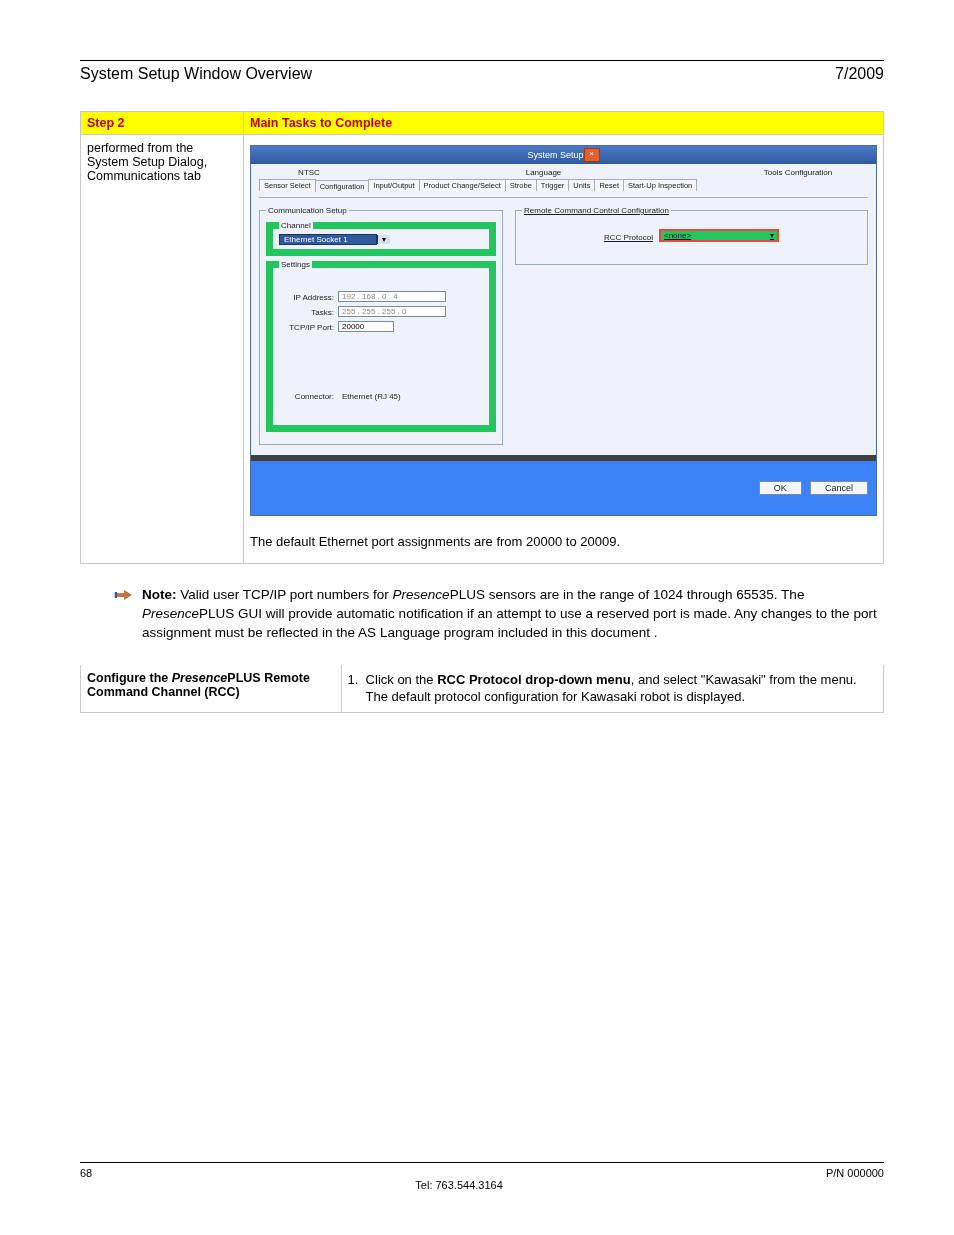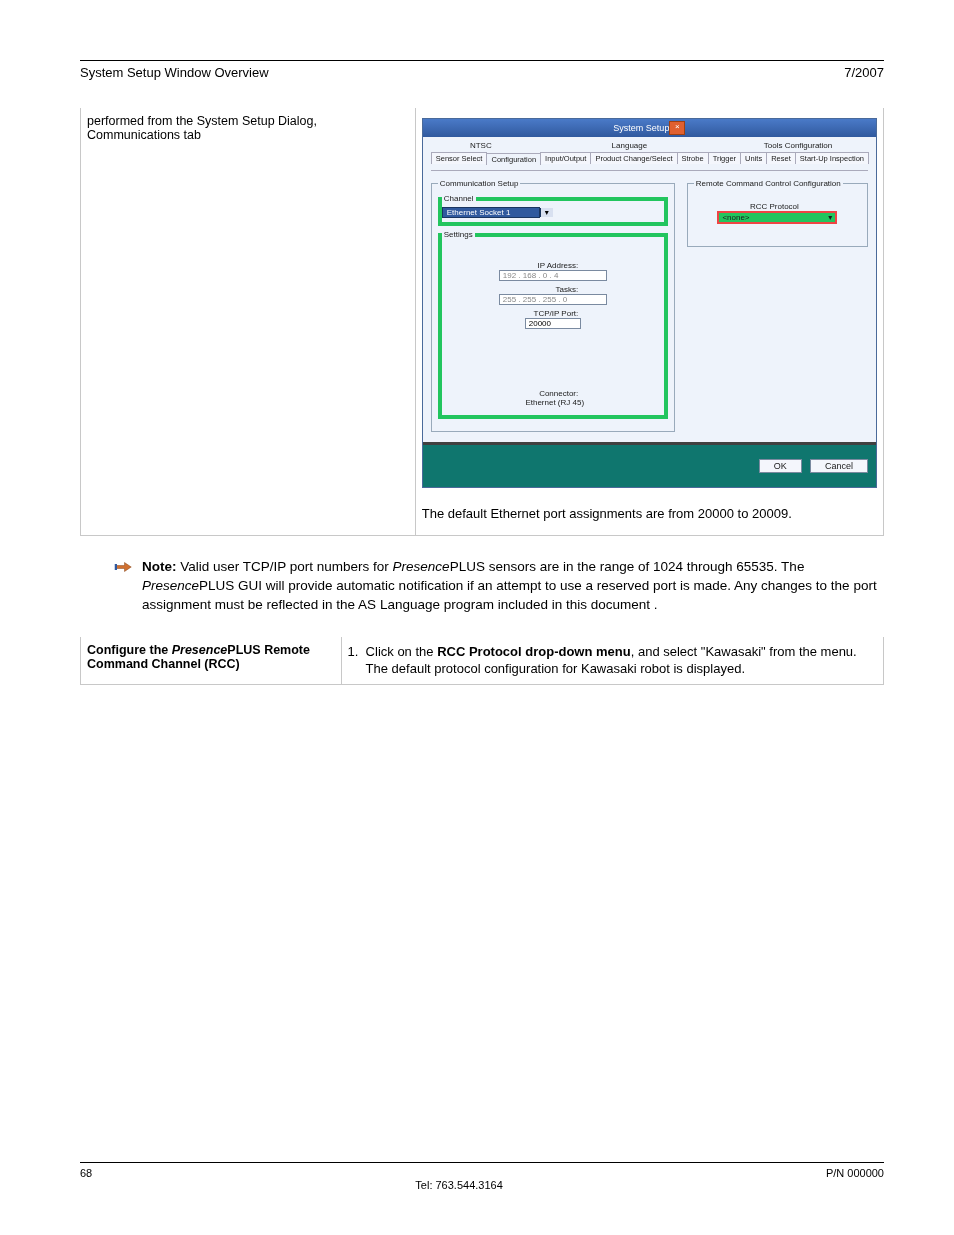--- a/index.html
+++ b/index.html
@@ -1,71 +1,75 @@
 <!DOCTYPE html>
 <html><head>
 <meta charset="utf-8">
 <style>
   html,body{margin:0;padding:0;background:#fff;font-family:Arial,Helvetica,sans-serif;color:#000;}
   .page{width:954px;min-height:1235px;margin:0 auto;position:relative;box-sizing:border-box;padding:60px 70px 40px 80px;}
   .hdrline{border-top:1px solid #000;margin-bottom:4px;}
-  .hdrrow{display:flex;justify-content:space-between;font-size:13px;margin-bottom:28px;}
+  .hdrrow{display:flex;justify-content:space-between;font-size:16px;margin-bottom:28px;}
   table.steptbl{width:100%;border-collapse:collapse;font-size:12.5px;margin-top:6px;}
   table.steptbl th{background:#ffff00;text-align:left;padding:4px 6px;border:1px solid #c8c8c8;white-space:nowrap;}
   table.steptbl td{padding:6px 6px;border-left:1px solid #c8c8c8;border-right:1px solid #c8c8c8;border-bottom:1px solid #c8c8c8;vertical-align:top;}
   table.steptbl th:first-child{width:150px;}
   .stepnum{color:#c00000;font-weight:bold;}
   .mtc{color:#c00000;font-weight:bold;}
   
   .ssbox{border:1px solid #4a6a9a;background:#eef3fb;font-family:Tahoma,sans-serif;font-size:8px;color:#1a1a1a;margin:4px 0 18px 0;}
   .ssTitle{background:linear-gradient(#4a7ac8,#30599e);color:#fff;font-size:9px;padding:2px 6px;display:flex;justify-content:center;align-items:center;}
   .closebtn{background:#e06030;color:#fff;border:1px solid #a04010;width:14px;height:12px;text-align:center;line-height:10px;font-size:8px;}
   .ssBody{background:#eef3fb;padding:4px 8px 0 8px;}
   .subhdr{display:flex;font-size:8px;}
   .subhdr span{flex:0 0 auto;}
   .tabs{display:flex;font-size:7.5px;margin-top:2px;flex-wrap:nowrap;}
   .tabs span{border:1px solid #aab;border-bottom:none;background:#f4f6fc;padding:1px 4px;margin-right:-1px;white-space:nowrap;}
   .tabs span.act{background:#eef3fb;position:relative;top:1px;}
   .panelRow{display:flex;gap:12px;margin-top:6px;}
   fieldset.grp{border:1px solid #9ab;font-size:8px;padding:4px 6px 8px 6px;margin:0;}
   fieldset.grp legend{font-size:8px;padding:0 2px;}
-  fieldset.inner{border:4px solid #22c55e;font-size:8px;padding:4px 0;margin:2px 0 4px 0;}
+  fieldset.inner{border:7px solid #22c55e;font-size:8px;padding:4px 6px;margin:2px 0 4px 0;}
   .chanSel{background:#30599e;color:#fff;border:1px solid #1a3560;padding:0 4px;display:inline-block;width:88px;}
   .dd{display:inline-block;width:12px;border-left:1px solid #1a3560;text-align:center;background:#d8e0f0;color:#000;}
   .txtbox{background:#fff;border:1px solid #7a8aa0;padding:0 3px;color:#888;display:inline-block;}
   .txtbox.en{color:#000;}
-  .fldRow{margin:4px 0;display:flex;align-items:center;flex-direction:column;}
+  .fldRow{margin:4px 0;display:flex;align-items:flex-end;}
   .fldRow label{width:55px;text-align:right;margin-right:4px;}
   .rccSel{background:#22c55e;border:2px solid #ef4444;padding:0 3px;display:inline-flex;align-items:center;width:110px;justify-content:space-between;}
-  .btnrow{background:#0f766e;border-top:3px solid #404040;padding:14px 8px;text-align:right;}
+  .btnrow{background:#3b82f6;border-top:6px solid #404040;padding:20px 8px;text-align:right;}
   .winbtn{display:inline-block;border:1px solid #7a8aa0;background:#f4f6fc;padding:1px 14px;font-size:9px;margin-left:6px;}
   .afterimg{font-size:13px;margin:2px 0 8px 0;}
   .noteRow{display:flex;align-items:flex-start;margin:22px 0 22px 34px;font-size:13.5px;line-height:1.4;}
   .noteIco{flex:0 0 20px;margin-right:8px;margin-top:2px;}
   .noteIco svg{width:18px;height:14px;}
   .noteTxt .nlbl{font-weight:bold;}
   .ftr{position:absolute;left:80px;right:70px;bottom:44px;}
   .ftline{border-top:1px solid #000;margin-bottom:4px;}
   .ftrow{display:flex;justify-content:space-between;font-size:11px;align-items:flex-start;}
   .ftctr{text-align:center;flex:1;}
   b{font-weight:bold;}
   em{font-style:italic;}
 </style>
 </head>
 <body>
 
 <div class="page">
   <div class="hdrline"></div>
   <div class="hdrrow">
     <span>System Setup Window Overview</span>
-    <span>7/2007</span>
+    <span>7/2009</span>
   </div>
 
   <table class="steptbl">
     <tbody>
+        <tr>
+      <th><span class="stepnum">Step 2</span></th>
+      <th><span class="mtc">Main Tasks to Complete</span></th>
+    </tr>
     <tr>
       <td>performed from the System Setup Dialog, Communications tab</td>
       <td>
 
         <div class="ssbox">
           <div class="ssTitle">
             <span>System Setup</span>
             <span class="closebtn">×</span>
           </div>
           <div class="ssBody">
@@ -111,21 +115,21 @@
                     <span class="txtbox en" style="width:48px;">20000</span>
                   </div>
                   <div style="height:52px;"></div>
                   <div class="fldRow">
                     <label>Connector:</label>
                     <span style="margin-left:4px;">Ethernet (RJ 45)</span>
                   </div>
                 </fieldset>
               </fieldset>
 
-              <fieldset class="grp" style="flex:1;min-height:40px;align-self:flex-start;">
+              <fieldset class="grp" style="flex:1;min-height:40px;align-self:flex-start;text-decoration:underline;">
                 <legend>Remote Command Control Configuration</legend>
                 <div class="fldRow" style="justify-content:center;margin:10px 0 14px 0;">
                   <span style="margin-right:6px;">RCC Protocol</span>
                   <span class="rccSel">
                     <span>&lt;none&gt;</span>
                         <span>▾</span>
                   </span>
                 </div>
               </fieldset>
             </div>

